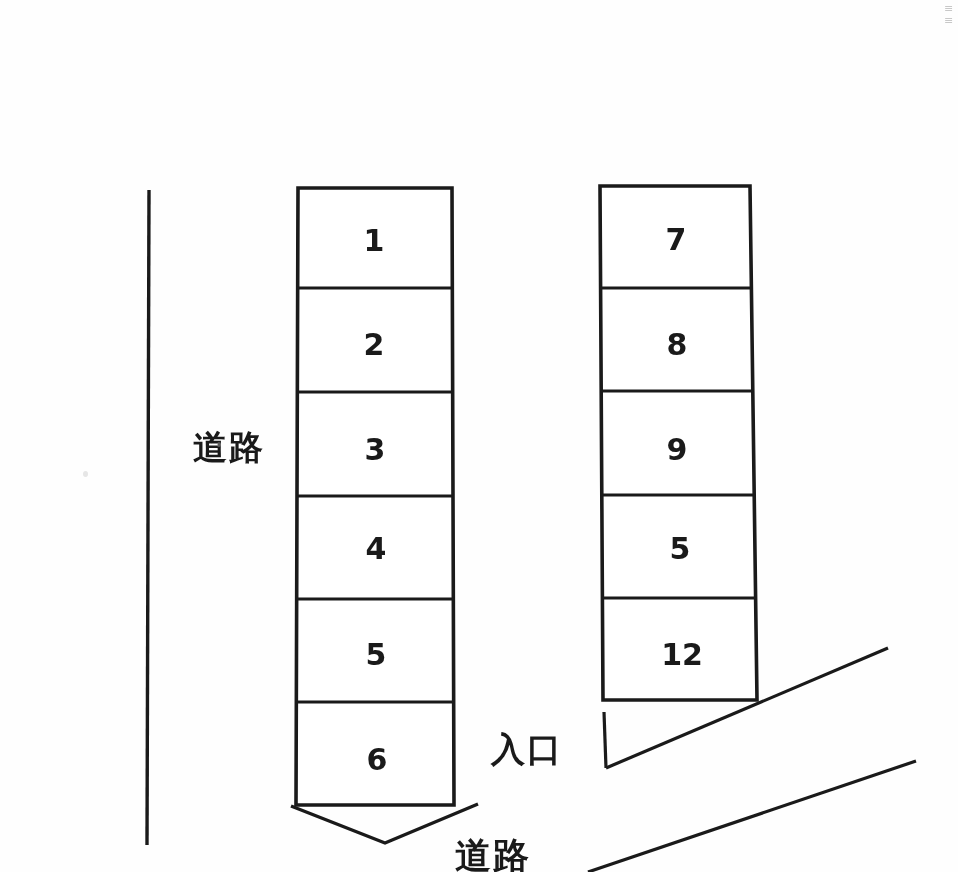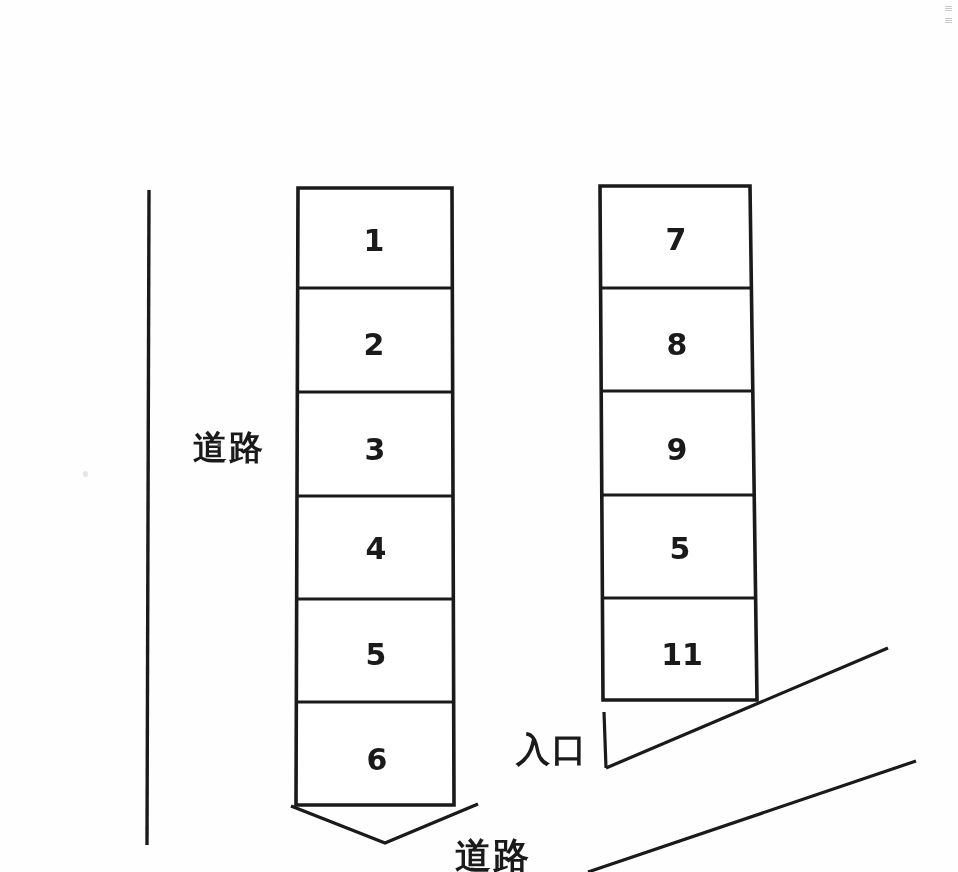--- a/index.html
+++ b/index.html
@@ -114,25 +114,25 @@
   <div class="stall-num" style="left:374px; top:345px;">2</div>
   <div class="stall-num" style="left:375px; top:450px;">3</div>
   <div class="stall-num" style="left:376px; top:549px;">4</div>
   <div class="stall-num" style="left:376px; top:655px;">5</div>
   <div class="stall-num" style="left:377px; top:760px;">6</div>
 
   <div class="stall-num" style="left:676px; top:240px;">7</div>
   <div class="stall-num" style="left:677px; top:345px;">8</div>
   <div class="stall-num" style="left:677px; top:450px;">9</div>
   <div class="stall-num" style="left:680px; top:549px;">5</div>
-  <div class="stall-num" style="left:682px; top:655px;">11</div>
+  <div class="stall-num" style="left:682px; top:655px;">12</div>
 
   <div class="cjk-label" style="left:193px; top:430px;">道路</div>
 
-  <div class="cjk-label" style="left:516px; top:732px;">入口</div>
+  <div class="cjk-label" style="left:491px; top:732px;">入口</div>
 
   <div class="cjk-label" style="left:455px; top:838px; font-size:36px;">道路</div>
 
   <div class="speck" style="left:83px; top:471px; width:5px; height:6px;"></div>
   <div class="speck" style="left:217px; top:442px; width:4px; height:5px; opacity:.35;"></div>
 
   <div class="corner-artifact" style="left:944px; top:3px;">≡
 ≡</div>
 
 </div>

